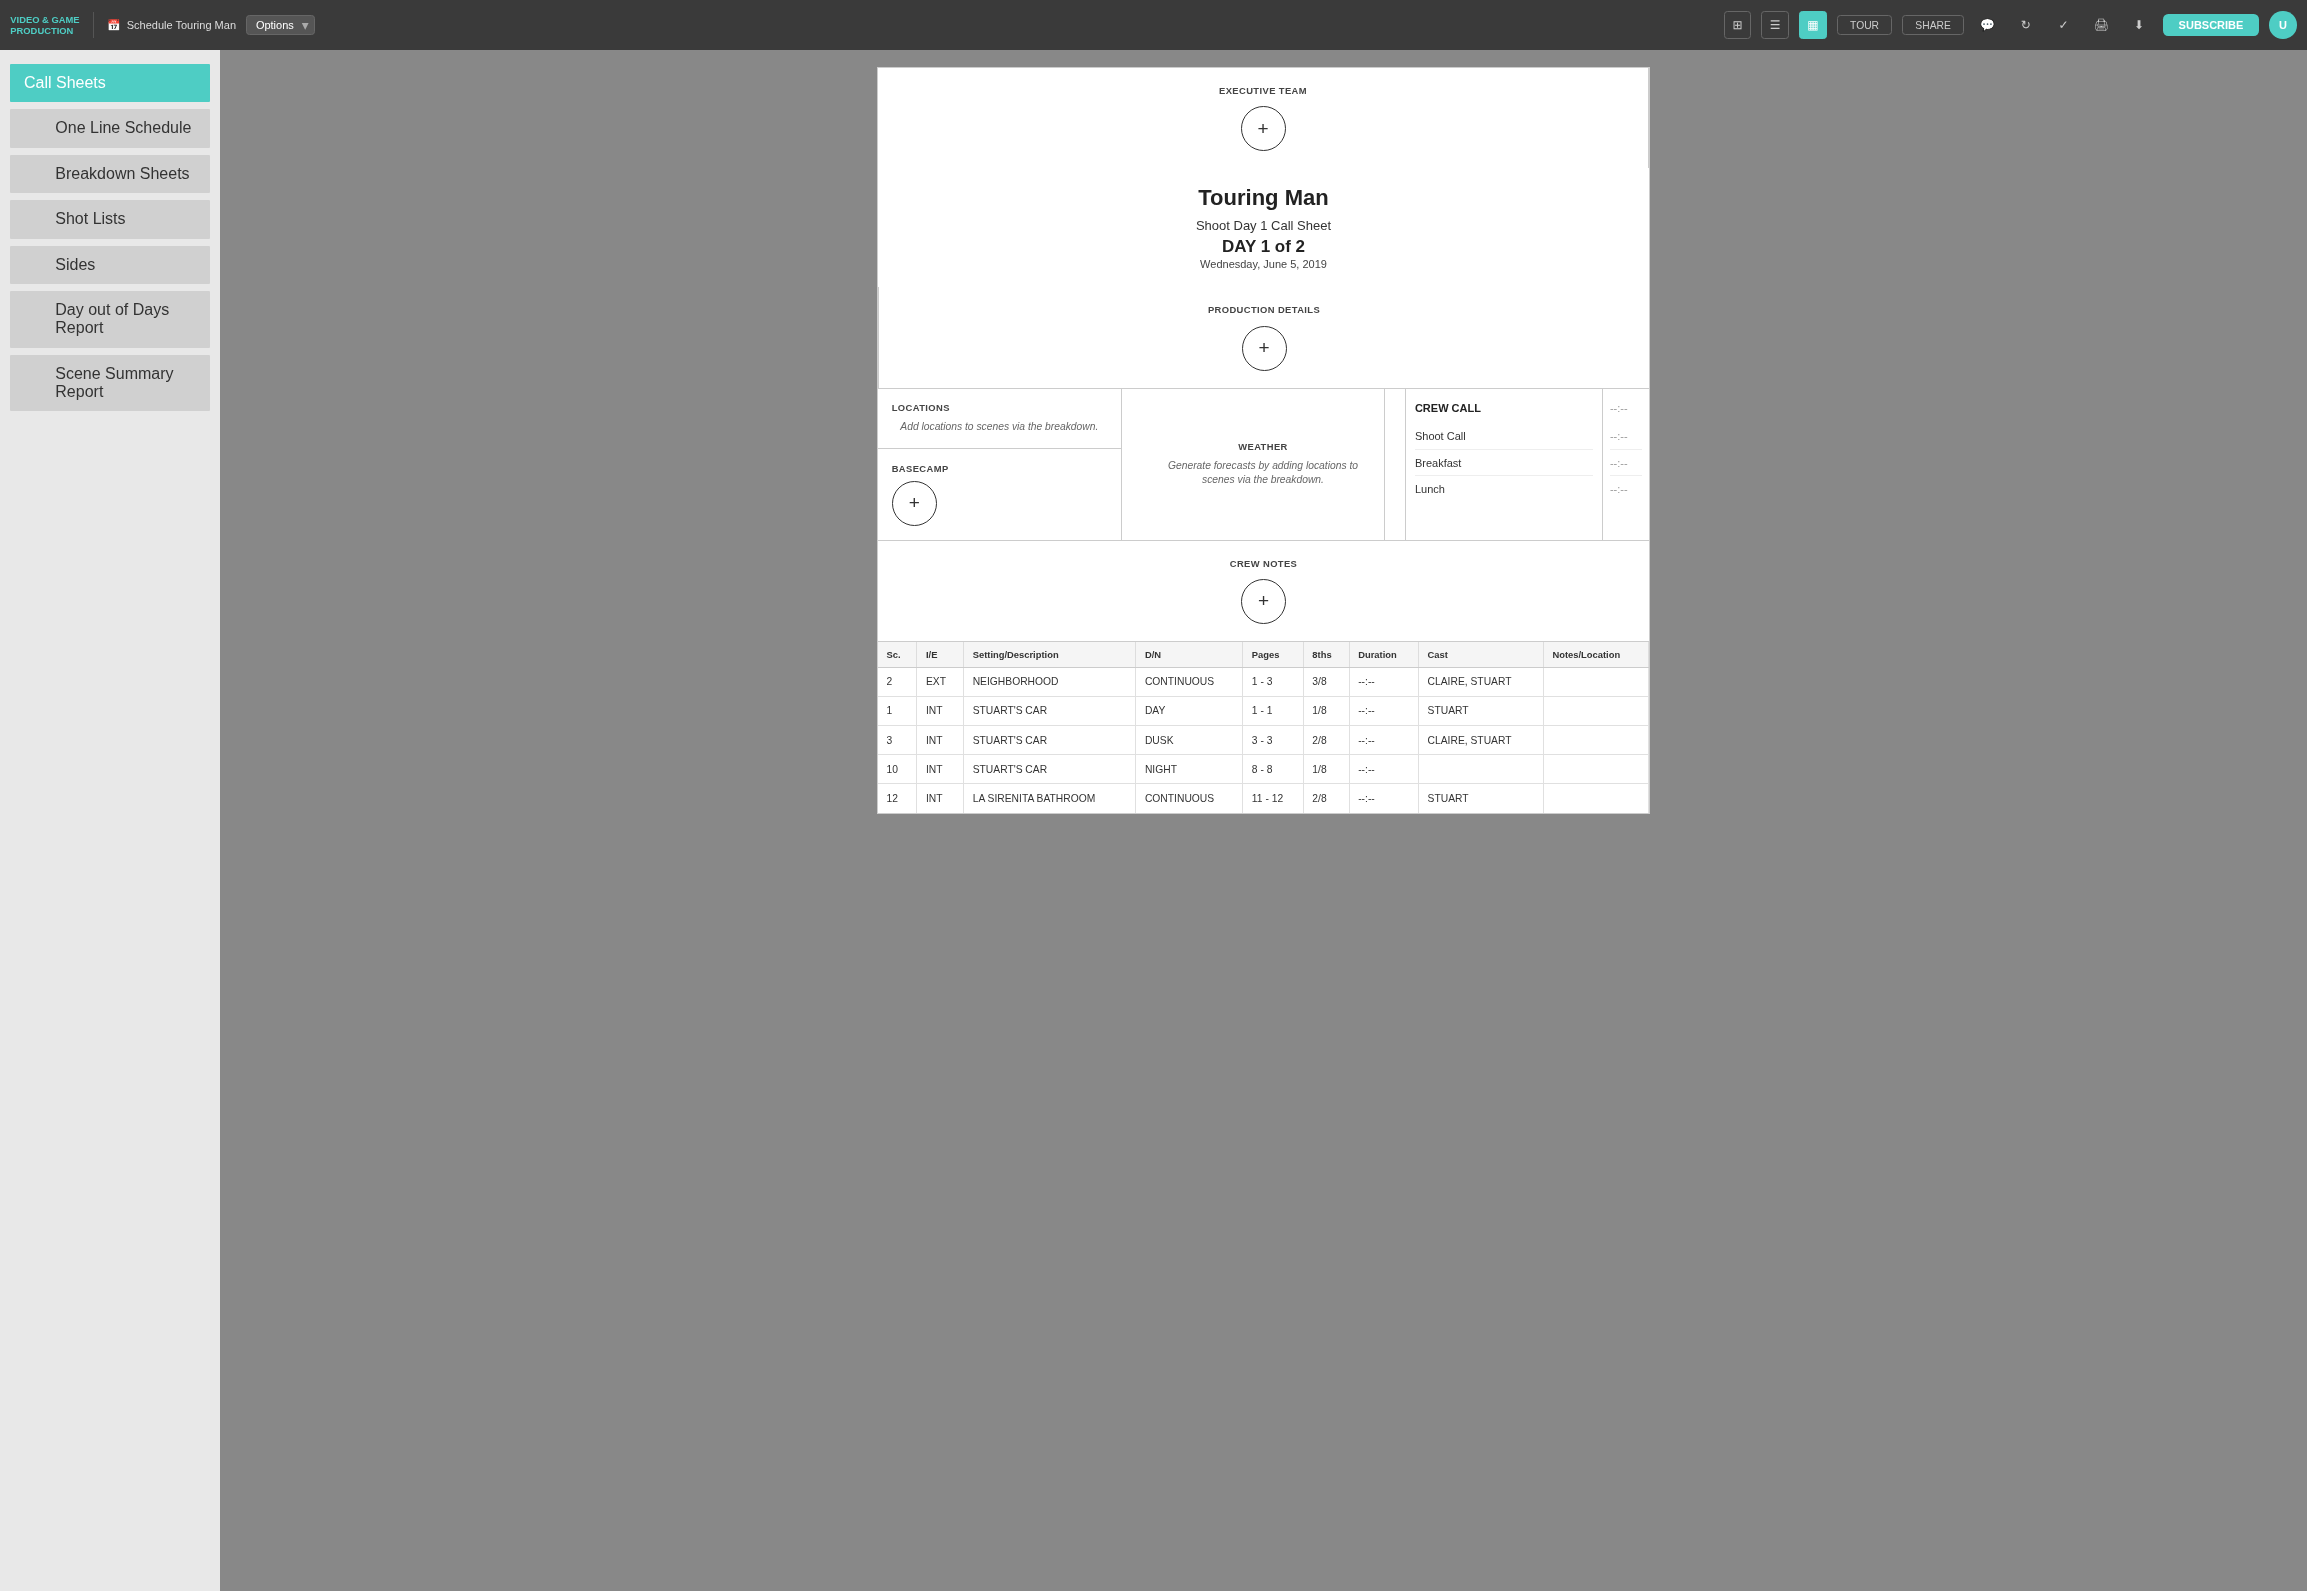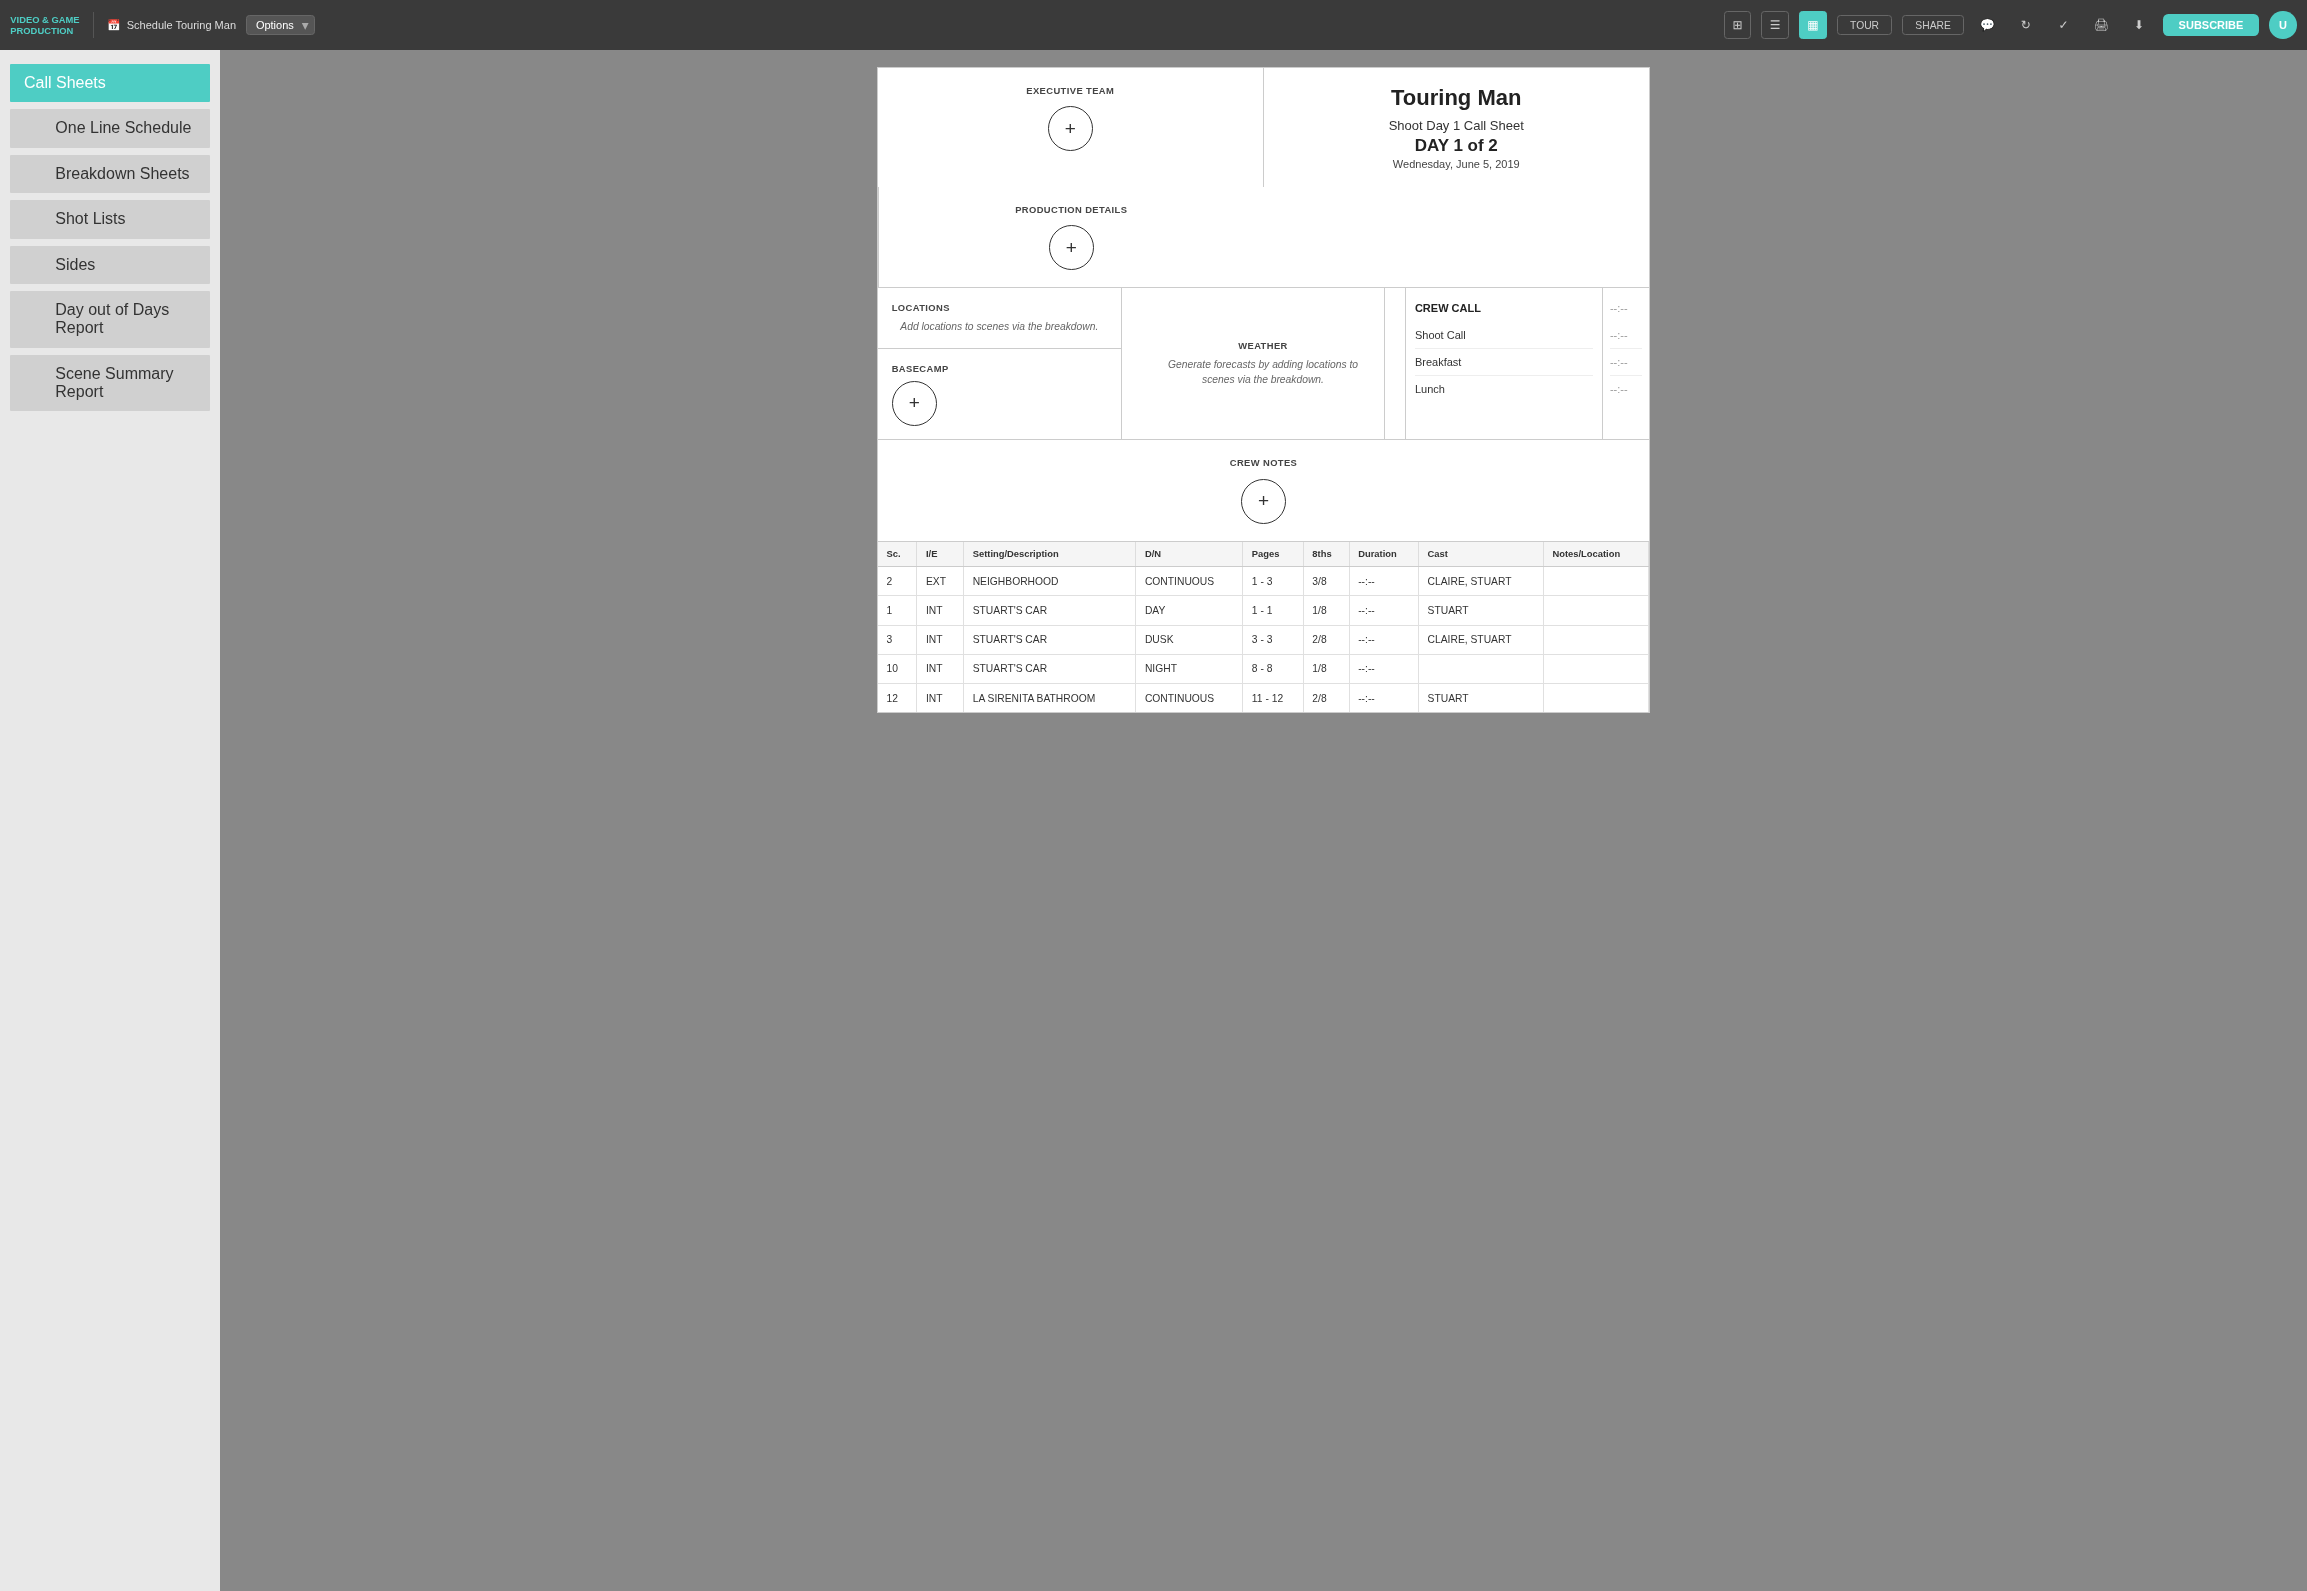--- a/index.html
+++ b/index.html
@@ -32,21 +32,21 @@
     .sidebar { width: 220px; background: #e8e8e8; padding: 13.7px 10.3px; display: flex; flex-direction: column; gap: 6.9px; flex-shrink: 0; }
     .sidebar-btn { display: block; width: 100%; padding: 10.3px 13.7px; border: none; border-radius: 1px; font-size: 16px; font-weight: 500; cursor: pointer; text-align: left; }
     .sidebar-btn.active { background: #4ecdc4; color: #fff; }
     .sidebar-btn.inactive { background: #d0d0d0; color: #333; padding-left: 45px; }
 
     
     .main { flex: 1; overflow-y: auto; background: #888; padding: 17px; }
     .doc-container { background: #fff; max-width: 773px; margin: 0 auto; border: 0.9px solid #ccc; }
 
     
-    .doc-header { display: grid; grid-template-columns: 1fr 1fr; border-bottom: 0.9px solid #ccc; }
+    .doc-header { display: grid; grid-template-columns: 1fr; border-bottom: 0.9px solid #ccc; }
     .doc-header-left { padding: 17px; border-right: 0.9px solid #ccc; display: flex; flex-direction: column; align-items: center; justify-content: flex-start; }
     .doc-header-center { padding: 17px; display: flex; flex-direction: column; align-items: center; justify-content: center; text-align: left; }
     .doc-header-right { padding: 17px; border-left: 0.9px solid #ccc; display: flex; flex-direction: column; align-items: center; justify-content: flex-start; }
 
     .section-label { font-size: 9.4px; font-weight: 600; letter-spacing: 0.4px; color: #444; text-transform: uppercase; margin-bottom: 10.3px; }
     .plus-circle { width: 45px; height: 45px; border-radius: 50%; border: 1.7px solid #333; display: flex; align-items: center; justify-content: center; cursor: pointer; font-size: 19px; color: #333; }
 
     .doc-title { font-size: 22px; font-weight: 700; color: #222; margin-bottom: 6.9px; }
     .shoot-day-label { font-size: 13px; color: #333; margin-bottom: 3.4px; }
     .day-of { font-size: 17px; font-weight: 700; color: #222; margin-bottom: 1.7px; }

